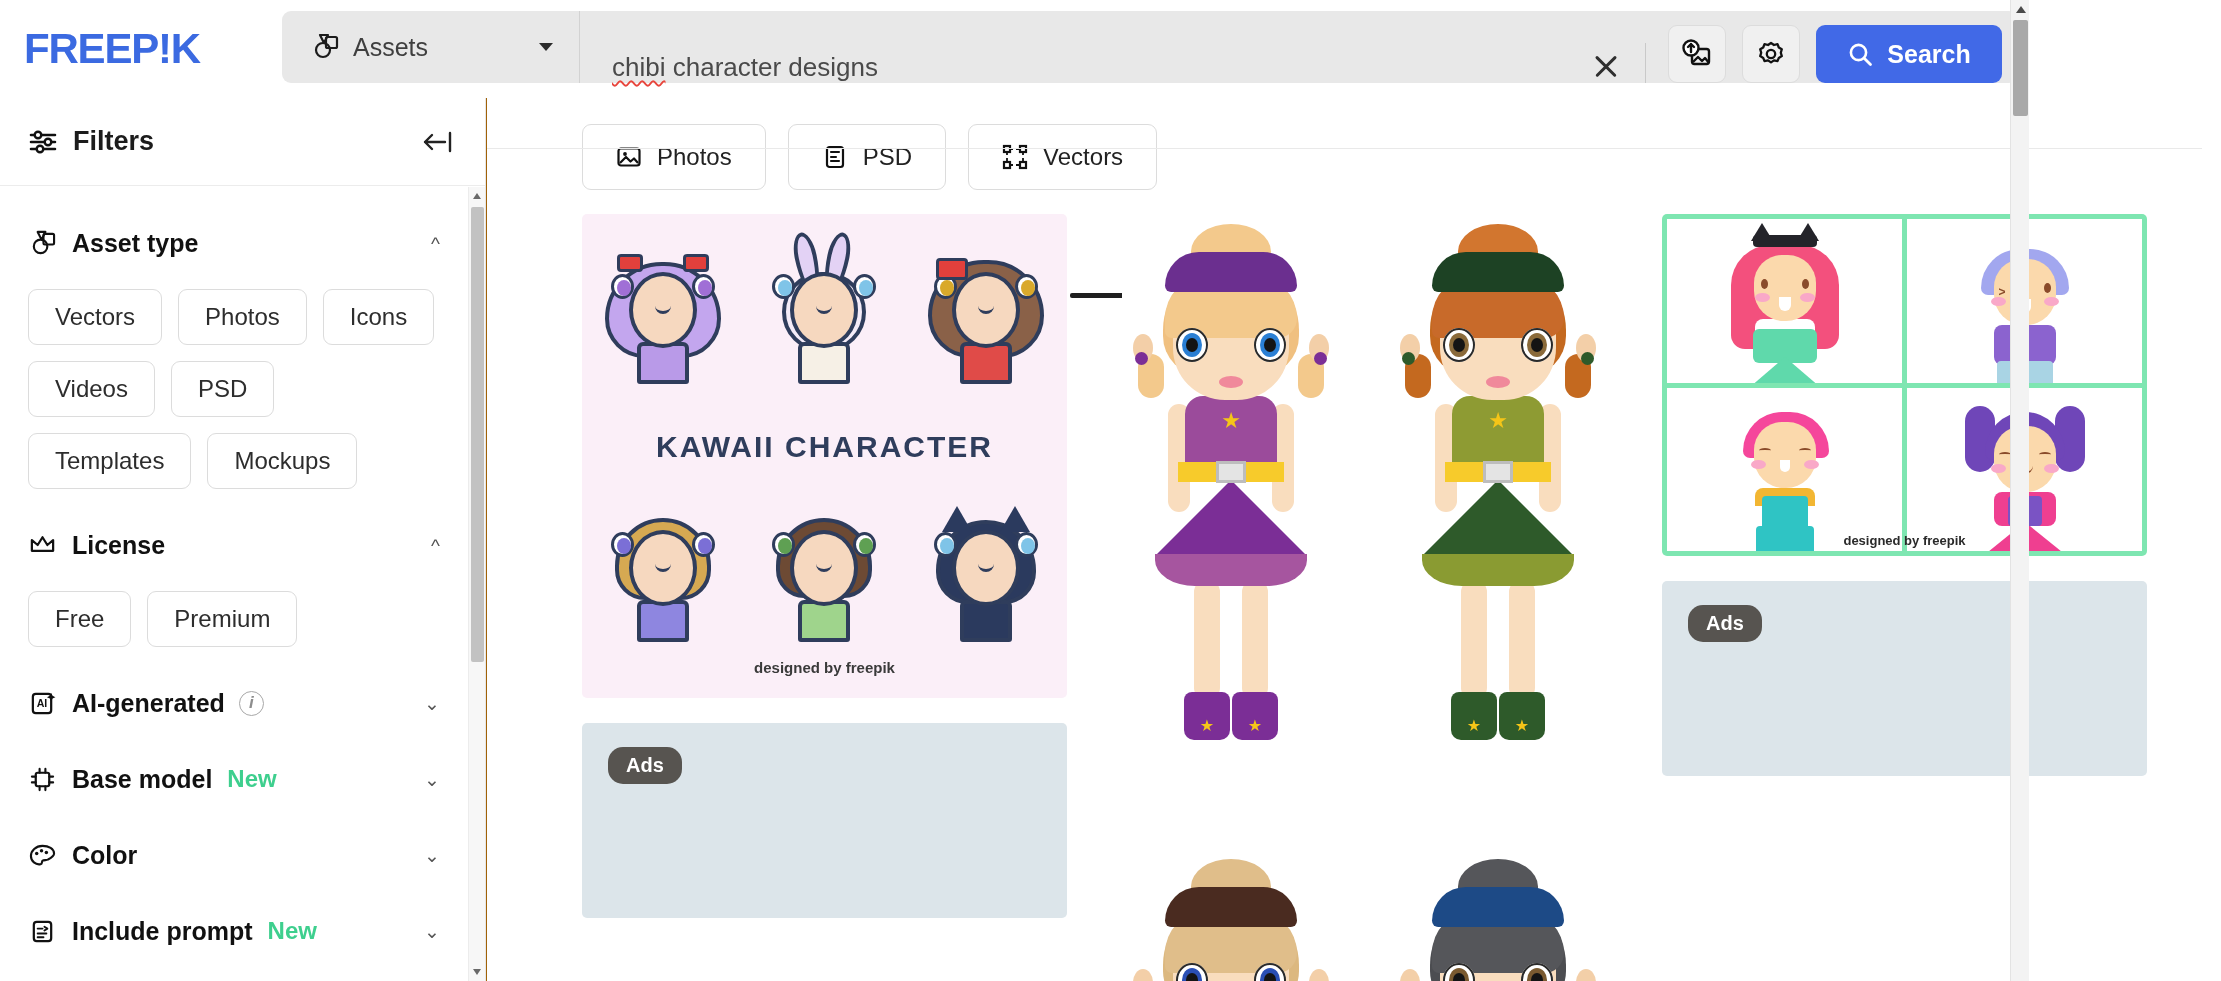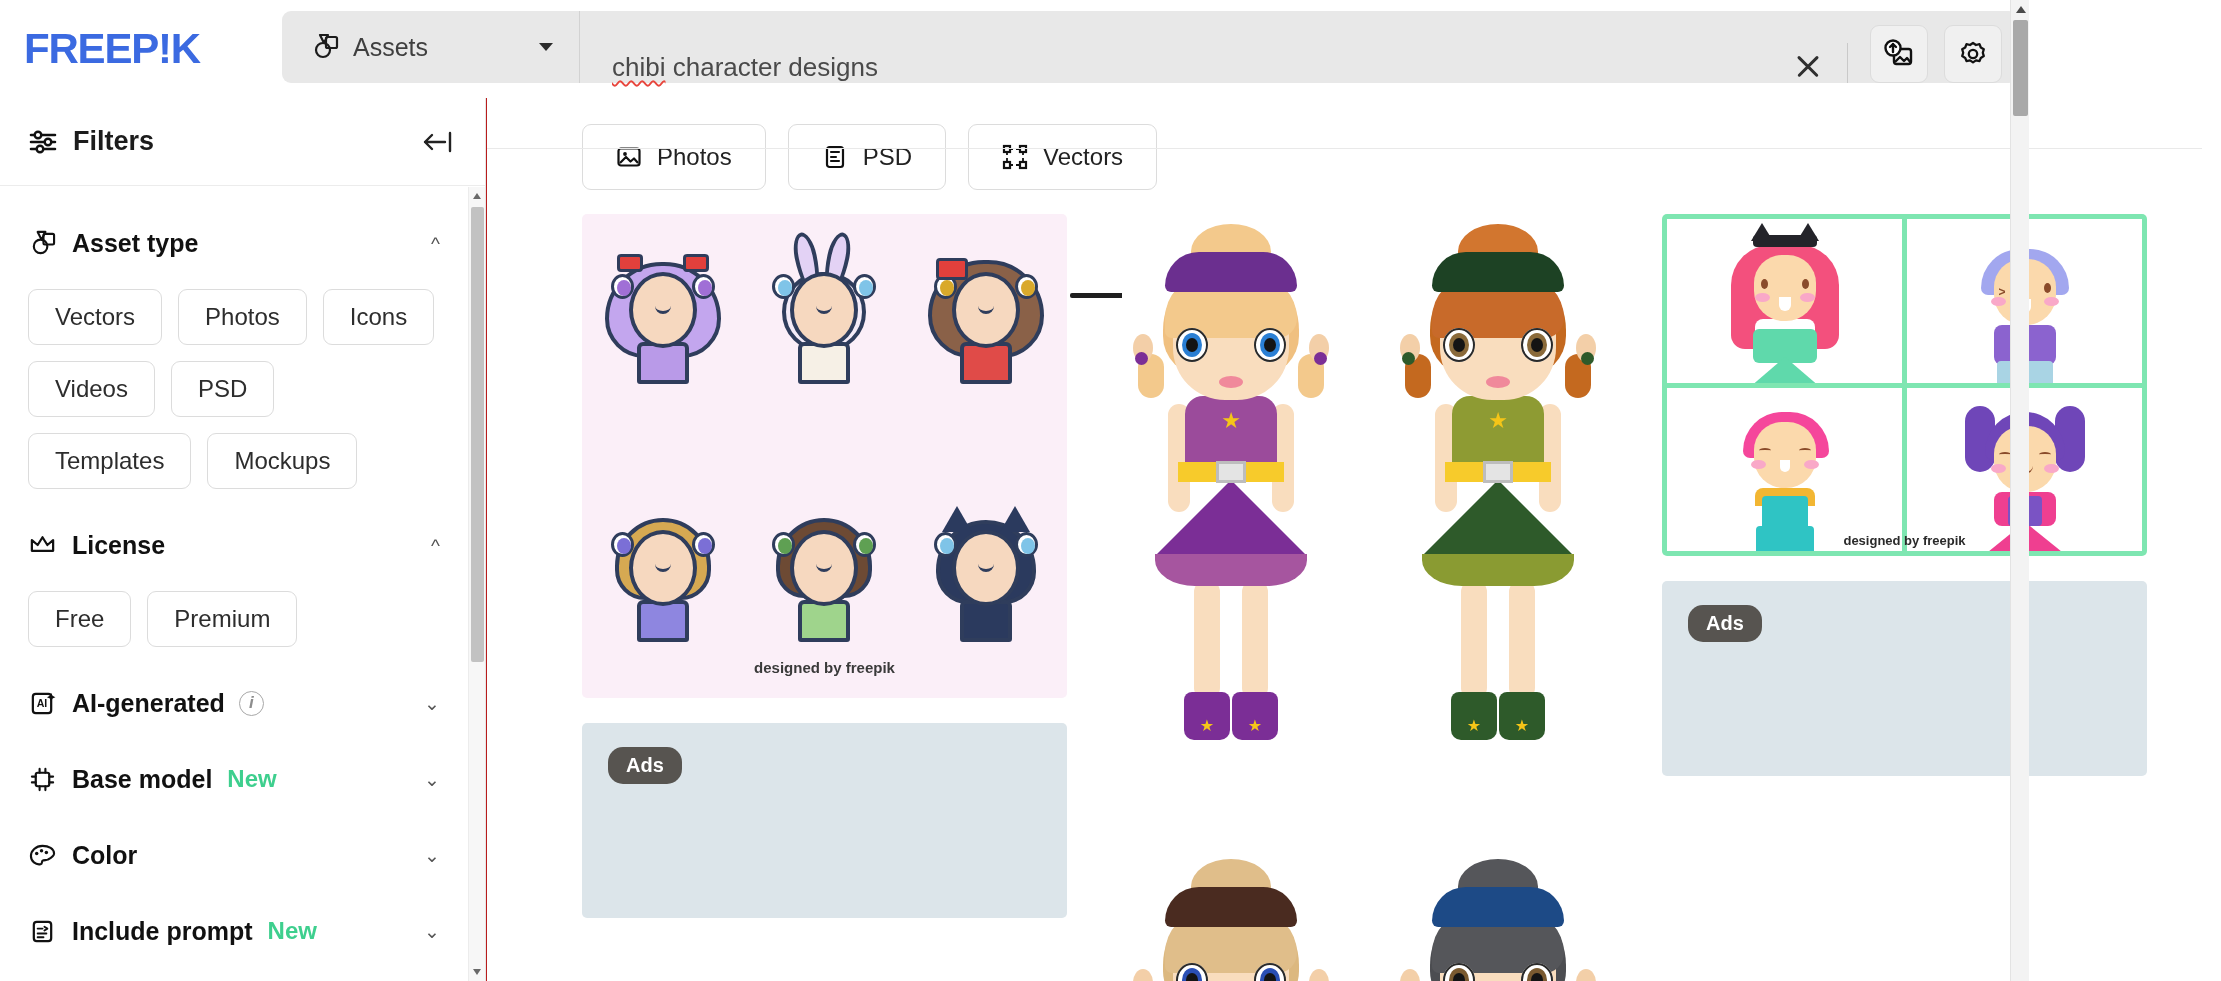--- a/index.html
+++ b/index.html
@@ -3,21 +3,21 @@
 <meta charset="utf-8">
 <style>
   * { box-sizing: border-box; margin: 0; padding: 0; }
   html, body {
     width: 2221px; height: 981px;
     overflow: hidden;
     background: #ffffff;
     font-family: "Liberation Sans", sans-serif;
     -webkit-font-smoothing: antialiased;
   }
-  #app { position: relative; width: 2029px; height: 981px; background:#b91c1c; }
+  #app { position: relative; width: 2029px; height: 981px; background:#a16207; }
 
   
   .header {
     position: absolute; top: 0; left: 0;
     width: 2202px; height: 98px;
     background: #ffffff;
     display: flex; align-items: center;
   }
   .logo {
     margin-left: 24px;
@@ -323,20 +323,27 @@
         </svg>
       </div>
 
       <div class="icon-btn">
         <svg width="32" height="32" viewBox="0 0 32 32">
           <path d="M16 5 l3 2 3.5-.8 1.3 3.3 3 1.8-1 3.4 1 3.4-3 1.8-1.3 3.3-3.5-.8-3 2-3-2-3.5.8-1.3-3.3-3-1.8 1-3.4-1-3.4 3-1.8L9.5 6.2 13 7z" fill="none" stroke="#111" stroke-width="2.3" stroke-linejoin="round"></path>
           <circle cx="16" cy="16" r="4.2" fill="none" stroke="#111" stroke-width="2.3"></circle>
         </svg>
       </div>
 
+      <div class="search-btn">
+        <svg width="27" height="27" viewBox="0 0 27 27">
+          <circle cx="11.5" cy="11.5" r="7.6" fill="none" stroke="#fff" stroke-width="2.6"></circle>
+          <path d="M17.2 17.2 L23.5 23.5" stroke="#fff" stroke-width="2.8" stroke-linecap="round"></path>
+        </svg>
+        <span>Search</span>
+      </div>
     </div>
   </div>
 
   <div class="sidebar">
     <div class="filters-bar">
       <svg width="30" height="26" viewBox="0 0 30 26">
         <path d="M3 6 h24 M3 13 h24 M3 20 h24" stroke="#111" stroke-width="2.6" stroke-linecap="round"></path>
         <circle cx="10" cy="6" r="3.3" fill="#fff" stroke="#111" stroke-width="2.4"></circle>
         <circle cx="20" cy="13" r="3.3" fill="#fff" stroke="#111" stroke-width="2.4"></circle>
         <circle cx="12" cy="20" r="3.3" fill="#fff" stroke="#111" stroke-width="2.4"></circle>
@@ -528,20 +535,21 @@
                   <span class="pupil" style="background:#d9a92b;"></span>
                 </div>
               <div class="eye r">
                   <span class="pupil" style="background:#d9a92b;"></span>
                 </div>
               <div class="smile"></div>
               <div class="body-sm" style="background:#e04b48;"></div>
             </div>
           </div>
 
+          <div class="coll-title">KAWAII CHARACTER</div>
 
           <div class="heads-row" style="top:290px;">
 
             <div class="head">
               <div class="hair" style="left:12px; top:14px; width:96px; height:82px; background:#d6a952; border:4px solid #2f3d5c; border-radius:48px 48px 30px 30px;"></div>
               <div class="face"></div>
               <div class="eye l">
                   <span class="pupil" style="background:#7b6fd6;"></span>
                 </div>
               <div class="eye r">

